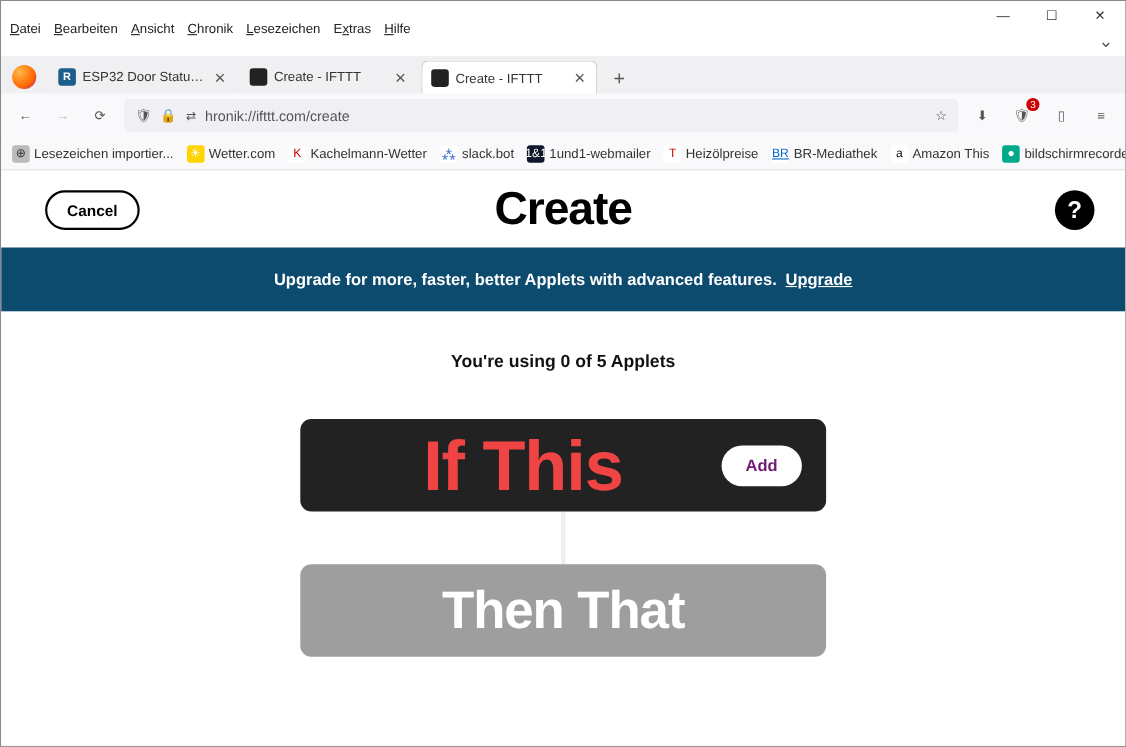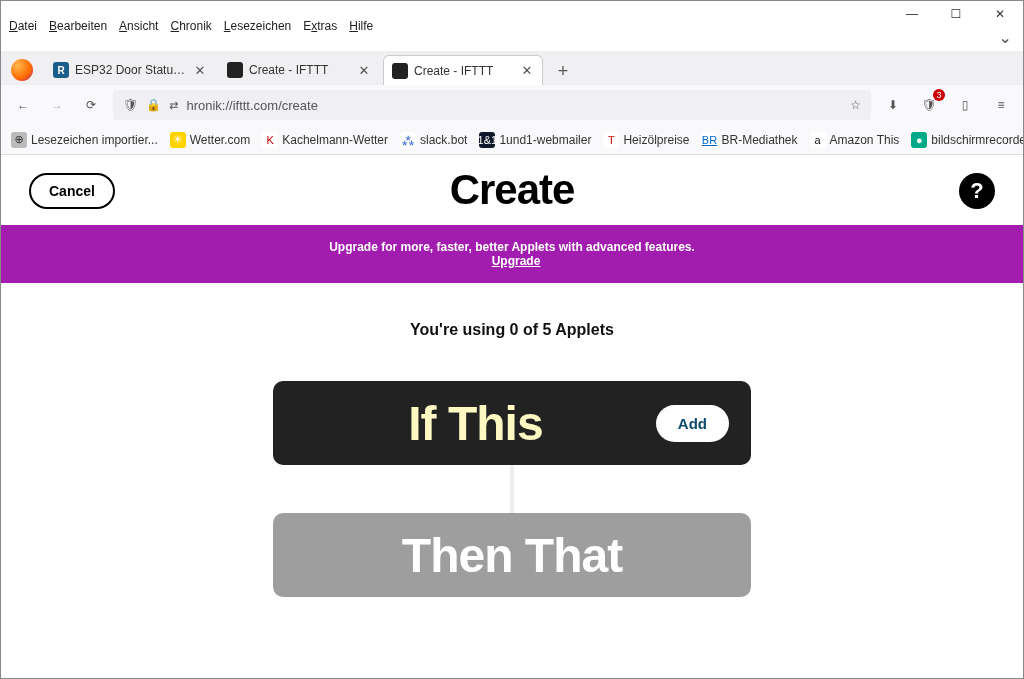--- a/index.html
+++ b/index.html
@@ -155,21 +155,21 @@
   }
   .topbar {
     display:flex;
     align-items:center;
     justify-content:center;
     height:70px;
     position:relative;
   }
   .cancel-btn {
     position:absolute;
-    left:28px;
+    left:40px;
     top:18px;
     border:2px solid #000;
     border-radius:22px;
     padding:8px 18px;
     font-weight:700;
     font-size:14px;
     background:#fff;
   }
   .page-title {
     font-size:42px;
@@ -182,27 +182,26 @@
     top:18px;
     width:36px; height:36px;
     border-radius:50%;
     background:#000;
     color:#fff;
     font-weight:900;
     font-size:22px;
     display:flex; align-items:center; justify-content:center;
   }
   .banner {
-    background:#a21caf;
+    background:#0c4a6e;
     color:#fff;
     height:58px;
     display:flex; align-items:center; justify-content:center;
-    font-size:12px;
+    font-size:15px;
     font-weight:600;
-    flex-direction:column;
   }
   .banner a { color:#fff; text-decoration:underline; margin-left:8px; font-weight:800; }
   .applet-count {
     text-align:center;
     font-weight:800;
     font-size:16px;
     margin-top:38px;
     color:#111;
   }
   .block-wrapper{
@@ -218,30 +217,30 @@
     display:flex;
     align-items:center;
     padding:0 22px;
     position:relative;
   }
   .block.ifthis {
     background:#222;
     justify-content:center;
   }
   .block.ifthis .text {
-    color:#fef9c3;
+    color:#ef4444;
     font-weight:900;
-    font-size:48px;
+    font-size:64px;
     letter-spacing:-1px;
     flex:1;
     text-align:center;
   }
   .block.ifthis .add {
     background:#fff;
-    color:#0c4a6e;
+    color:#701a75;
     font-weight:800;
     border-radius:22px;
     padding:10px 22px;
     font-size:15px;
   }
   .connector {
     width:4px;
     height:48px;
     background:#eee;
     margin:0 auto;

